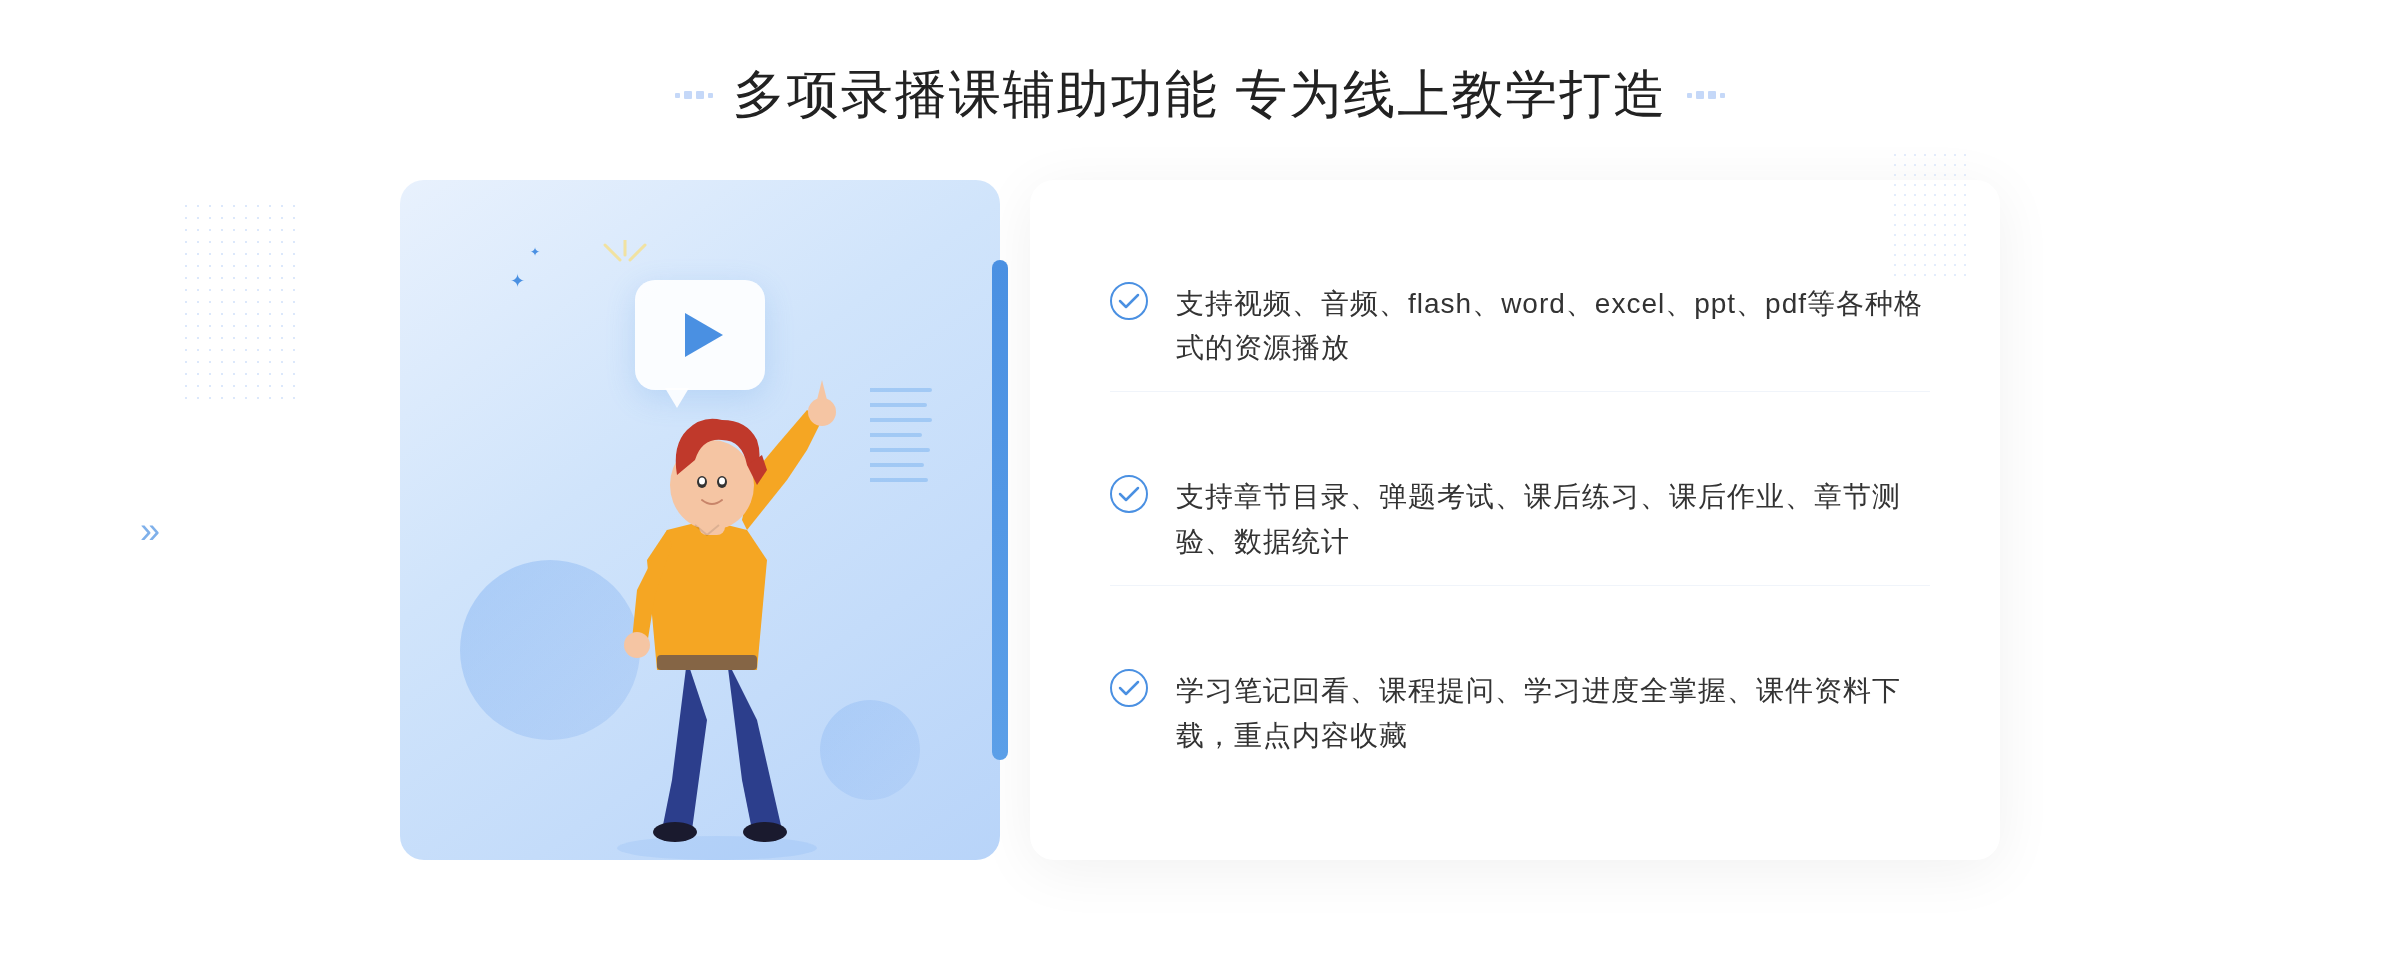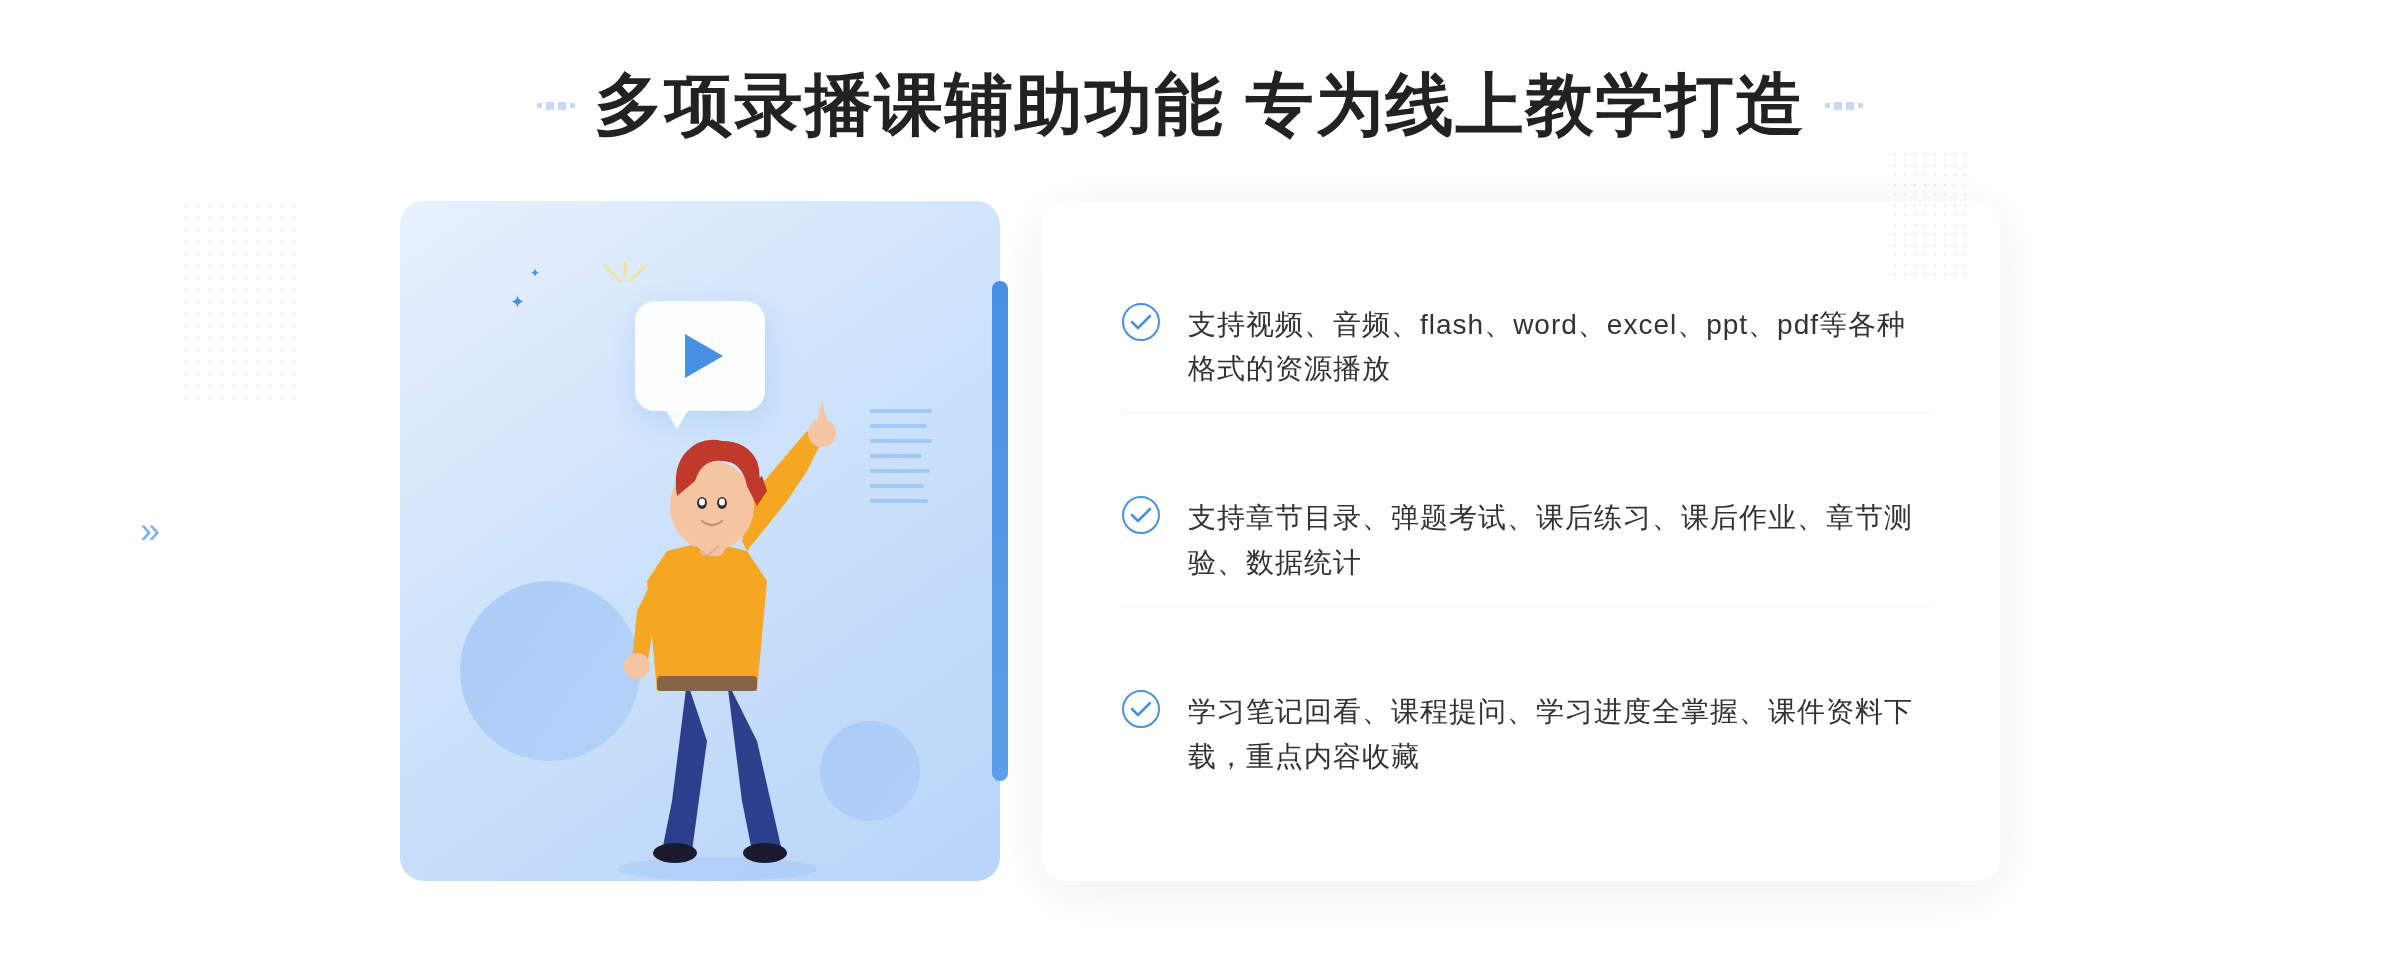--- a/index.html
+++ b/index.html
@@ -86,38 +86,38 @@
     }
 
     .title-dot-small {
       width: 5px;
       height: 5px;
       background: #c5d8f8;
       border-radius: 1px;
     }
 
     .main-title {
-      font-size: 68px;
-      font-weight: 700;
+      font-size: 52px;
+      font-weight: 400;
       color: #222222;
       letter-spacing: 2px;
     }
 
     .subtitle {
       font-size: 22px;
       color: #999999;
       margin-top: 16px;
       letter-spacing: 1px;
     }
 
     .content-area {
       display: flex;
       align-items: flex-end;
       width: 1600px;
-      gap: 12px;
+      gap: 0;
     }
 
     
     .illustration-card {
       width: 600px;
       height: 680px;
       background: linear-gradient(145deg, #e8f1fd 0%, #d0e4fb 40%, #b8d4f9 100%);
       border-radius: 24px;
       position: relative;
       overflow: visible;

